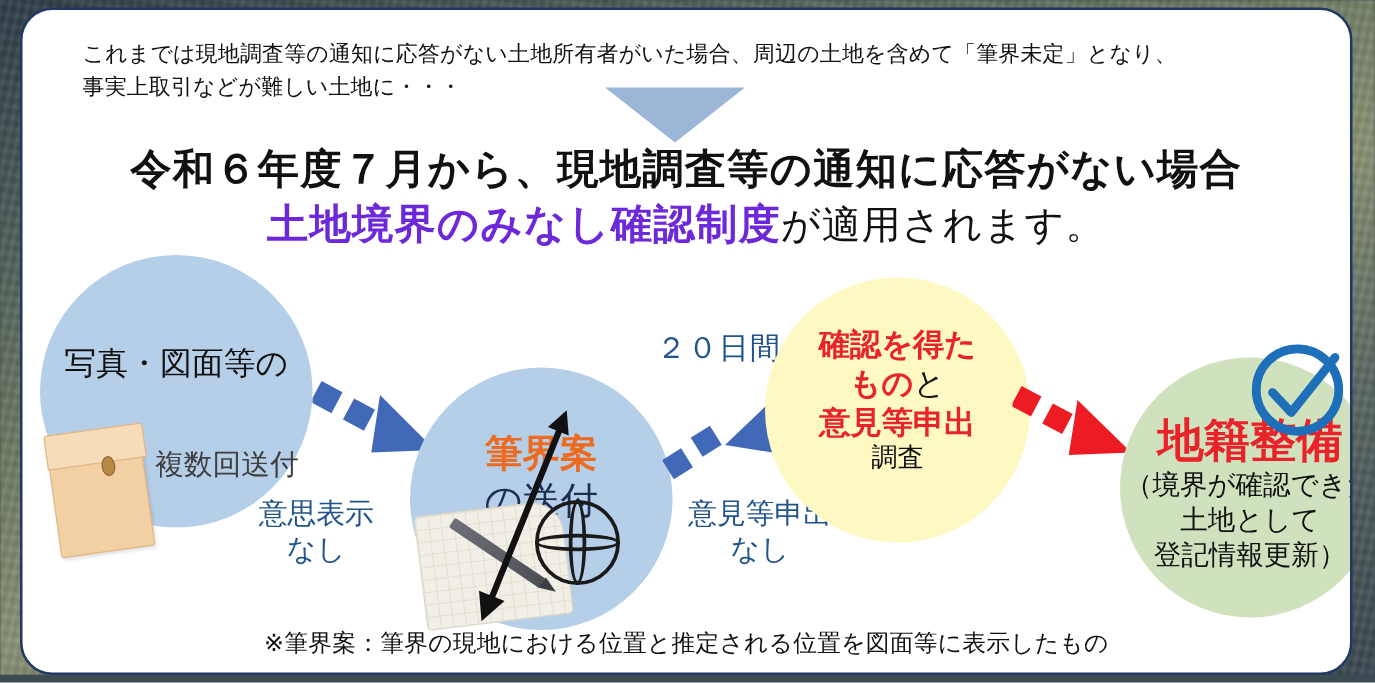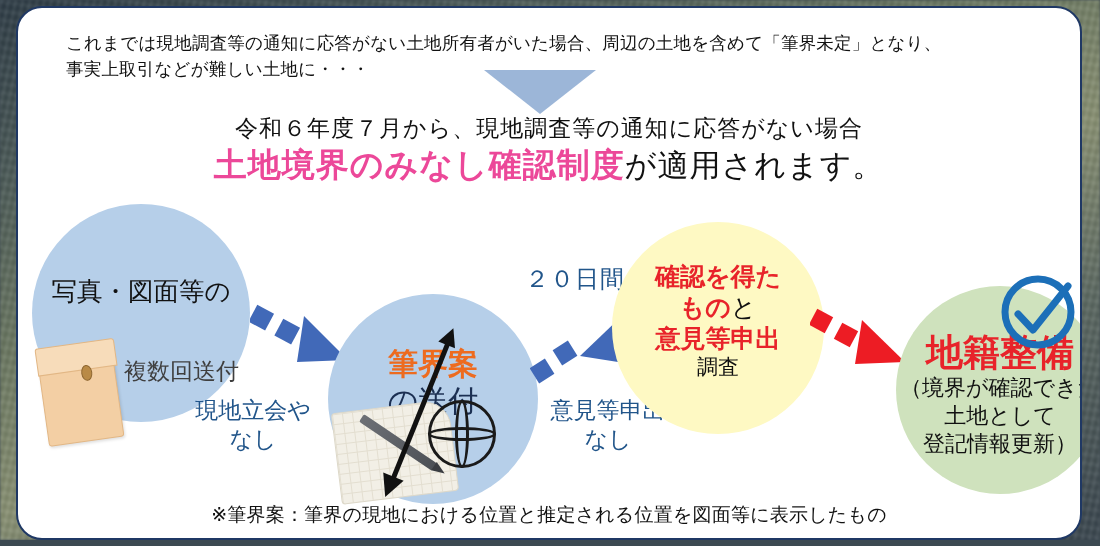--- a/index.html
+++ b/index.html
@@ -32,23 +32,23 @@
   .intro{left:48px;top:22px;width:1000px;color:#111;font-size:17.5px;line-height:1.5;
     letter-spacing:.2px;white-space:pre-line;}
 
   
   .downtri{left:466px;top:62px;width:0;height:0;
     border-left:56px solid transparent;border-right:56px solid transparent;
     border-top:44px solid #9cb6d8;}
 
   
   .head{left:0;top:105px;width:1062px;text-align:center;color:#111;}
-  .head .l1{font-size:23px;letter-spacing:1px;line-height:1.32;}
+  .head .l1{font-size:33px;letter-spacing:1px;line-height:1.32;font-weight:bold;}
   .head .l2{font-size:31px;letter-spacing:1px;line-height:1.32;}
-  .hl{color:#ec4899;font-weight:bold;font-size:33px;}
+  .hl{color:#6d28d9;font-weight:bold;font-size:33px;}
 
   
   .circle{border-radius:50%;display:flex;align-items:center;justify-content:center;}
   .c-blue{background:#b6cfe9;}
   .c-pink{background:#fef9c3;}
   .c-green{background:#cfe2bd;}
 
   .c1{left:14px;top:196px;width:218px;height:218px;}
   .c2{left:310px;top:286px;width:210px;height:210px;}
   .c3{left:594px;top:214px;width:212px;height:212px;}
@@ -138,21 +138,21 @@
       </div>
     </div>
 
     <div class="abs env">
       <div class="body"></div>
         <div class="flap"></div>
         <div class="clasp"></div>
     </div>
     <div class="abs" style="left:106px;top:348px;font-size:23px;color:#3f3f3f;">複数回送付</div>
 
-    <div class="abs lbl l-ishi" style="white-space:pre-line;">現地立会や
+    <div class="abs lbl l-ishi" style="white-space:pre-line;">意思表示
 なし</div>
 
     <svg class="abs arw a1" viewBox="0 0 120 90">
       <g fill="#4169b8">
         <rect x="2" y="8" width="19" height="19" transform="rotate(28 11 17)"></rect>
         <rect x="28" y="22" width="19" height="19" transform="rotate(28 37 31)"></rect>
         <path d="M54 16 L98 60 L47 62 Z"></path>
       </g>
     </svg>
 

